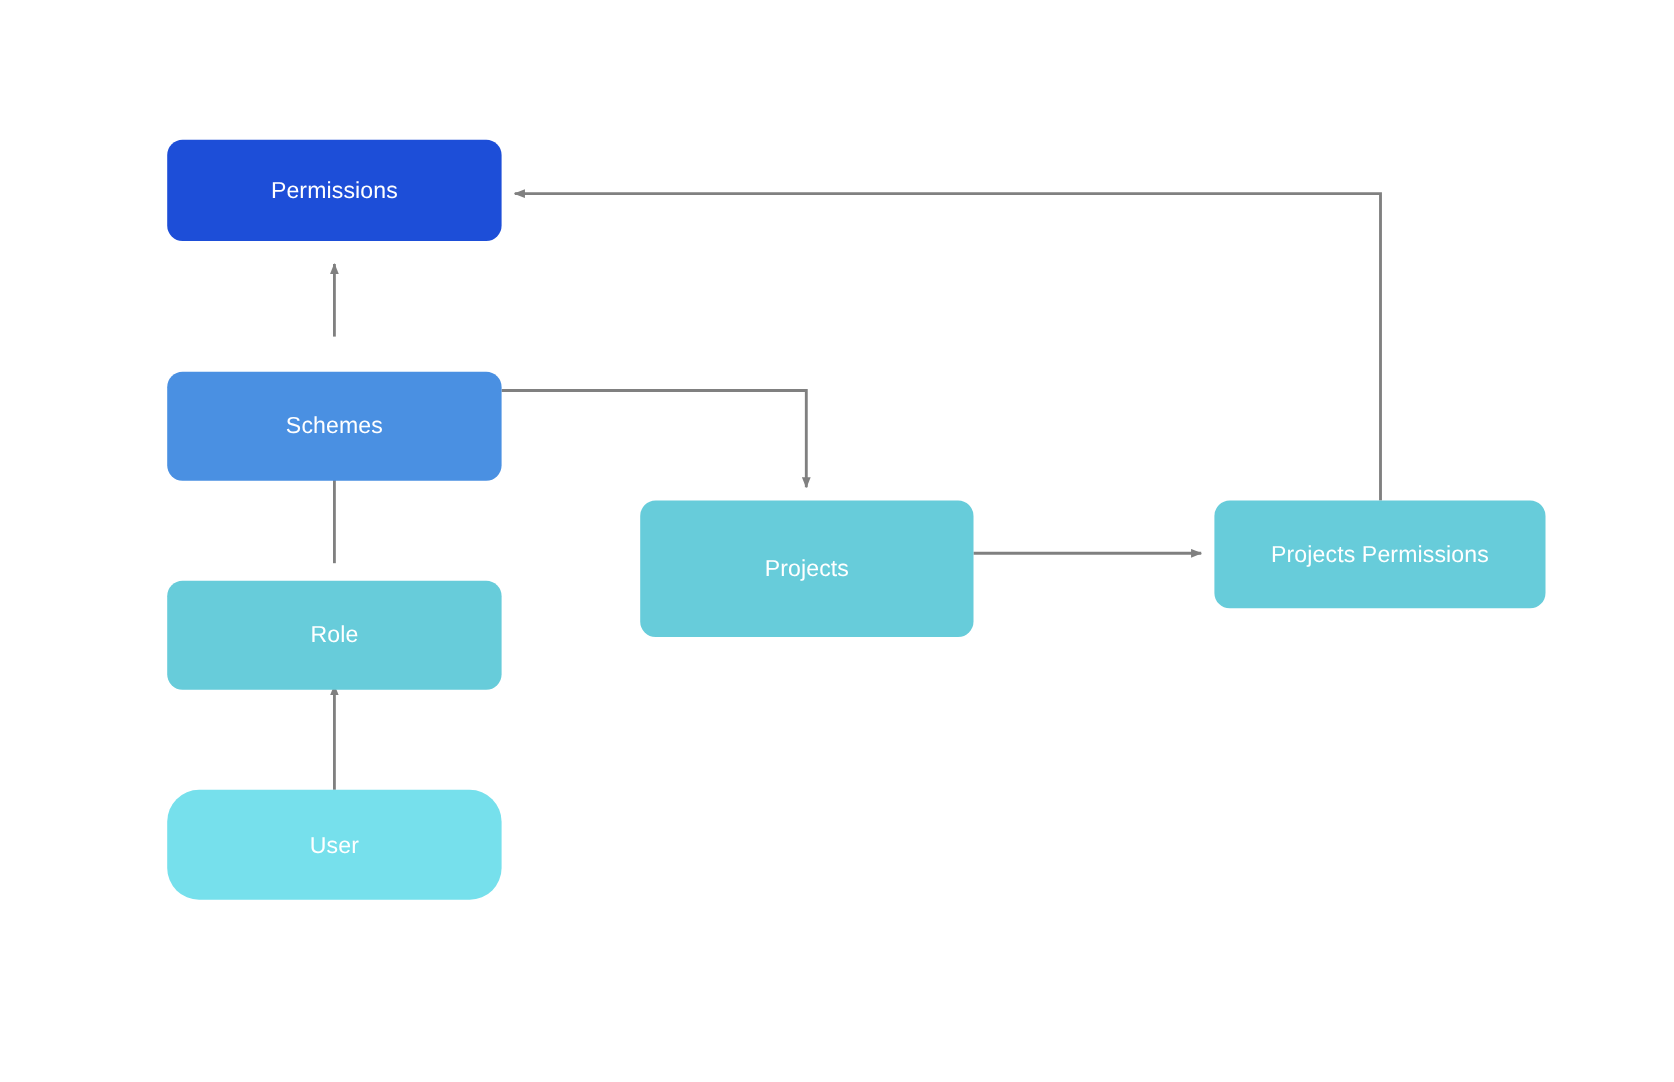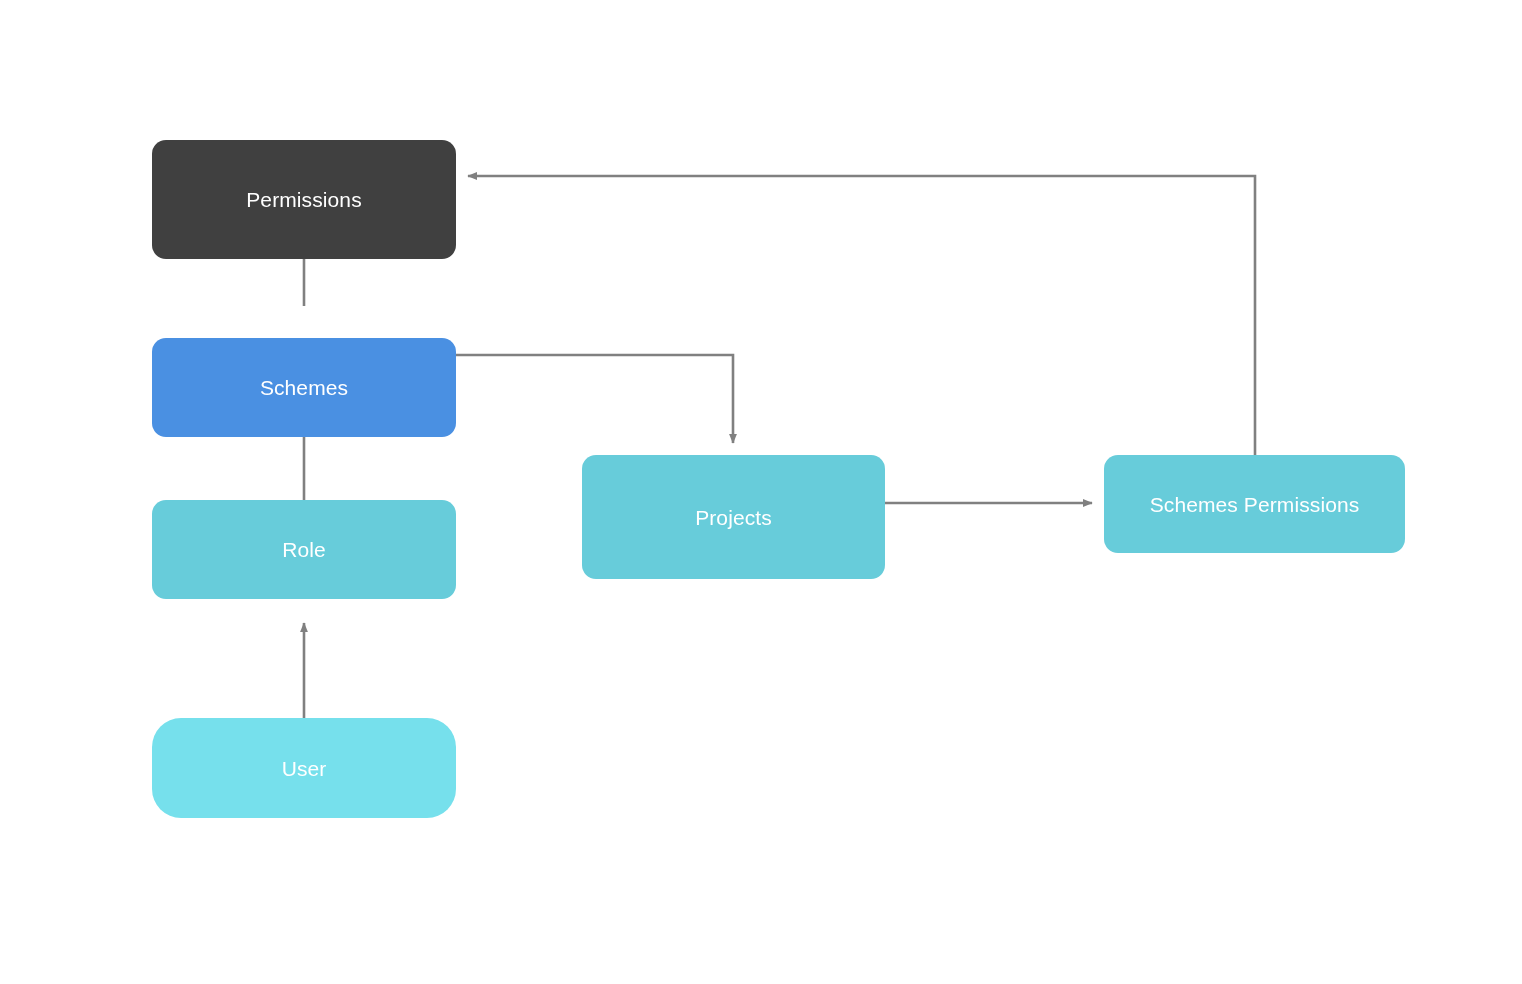--- a/index.html
+++ b/index.html
@@ -39,23 +39,23 @@
     line-height: 1;
     text-align: center;
     user-select: none;
   }
   .node-label {
     display: block;
     padding: 0 10px;
     white-space: nowrap;
   }
   
-  .n-permissions        { left: 152px; top: 140px; width: 304px; height: 119px; background: #404040; }
+  .n-permissions        { left: 152px; top: 127px; width: 304px; height: 92px; background: #1d4ed8; }
   .n-schemes            { left: 152px; top: 306px; width: 304px; height:  99px; background: #4A90E2; margin-top: 32px; }
-  .n-role               { left: 152px; top: 500px; width: 304px; height:  99px; background: #67CCDA; }
+  .n-role               { left: 152px; top: 528px; width: 304px; height:  99px; background: #67CCDA; }
   .n-user               { left: 152px; top: 718px; width: 304px; height: 100px; background: #76E0EC; border-radius: 29px; }
   .n-projects           { left: 582px; top: 455px; width: 303px; height:  124px; background: #67CCDA; }
   .n-project-permissions{ left:1104px; top: 455px; width: 301px; height:  98px; background: #67CCDA; }
 </style>
 </head>
 <body>
 
 <div id="canvas">
 
   <svg id="edge-layer" viewBox="0 0 1522 984" width="1522" height="984" xmlns="http://www.w3.org/2000/svg">
@@ -92,16 +92,16 @@
 
   <div class="node n-user">
     <span class="node-label">User</span>
   </div>
 
   <div class="node n-projects">
     <span class="node-label">Projects</span>
   </div>
 
   <div class="node n-project-permissions">
-    <span class="node-label">Schemes Permissions</span>
+    <span class="node-label">Projects Permissions</span>
   </div>
 
 </div>
 
 </body></html>

